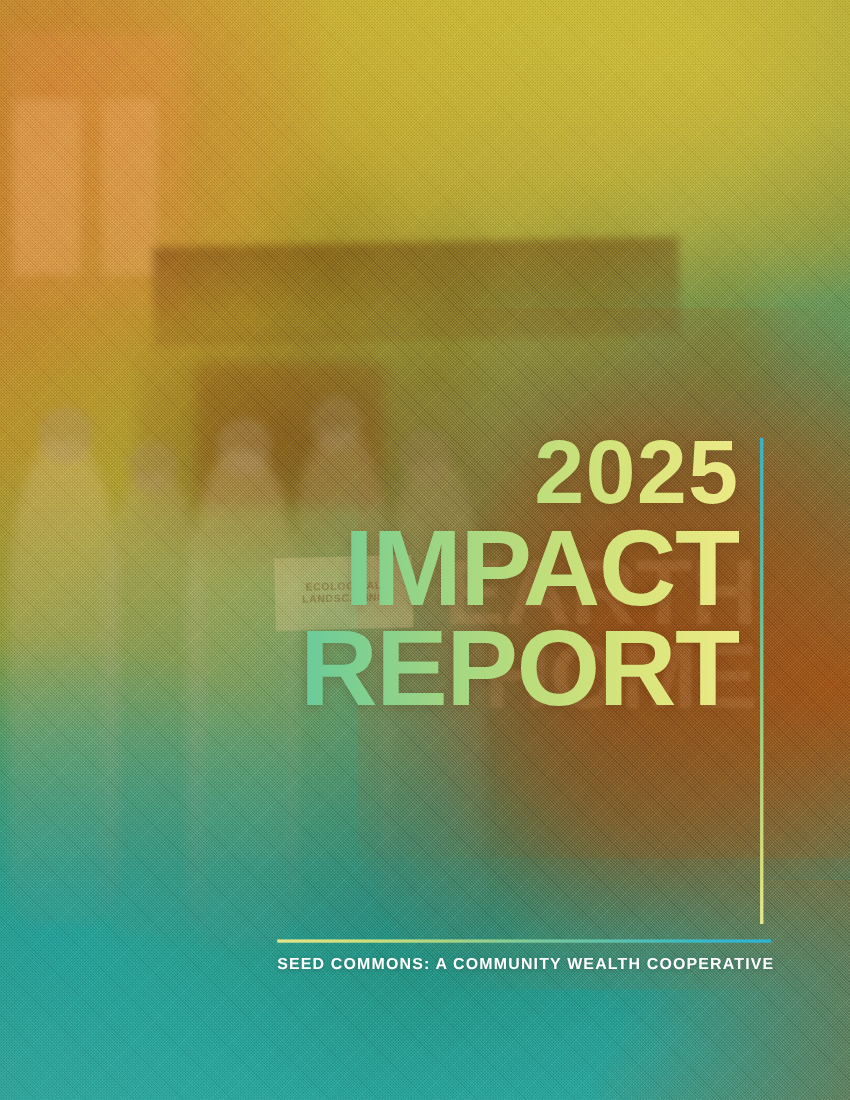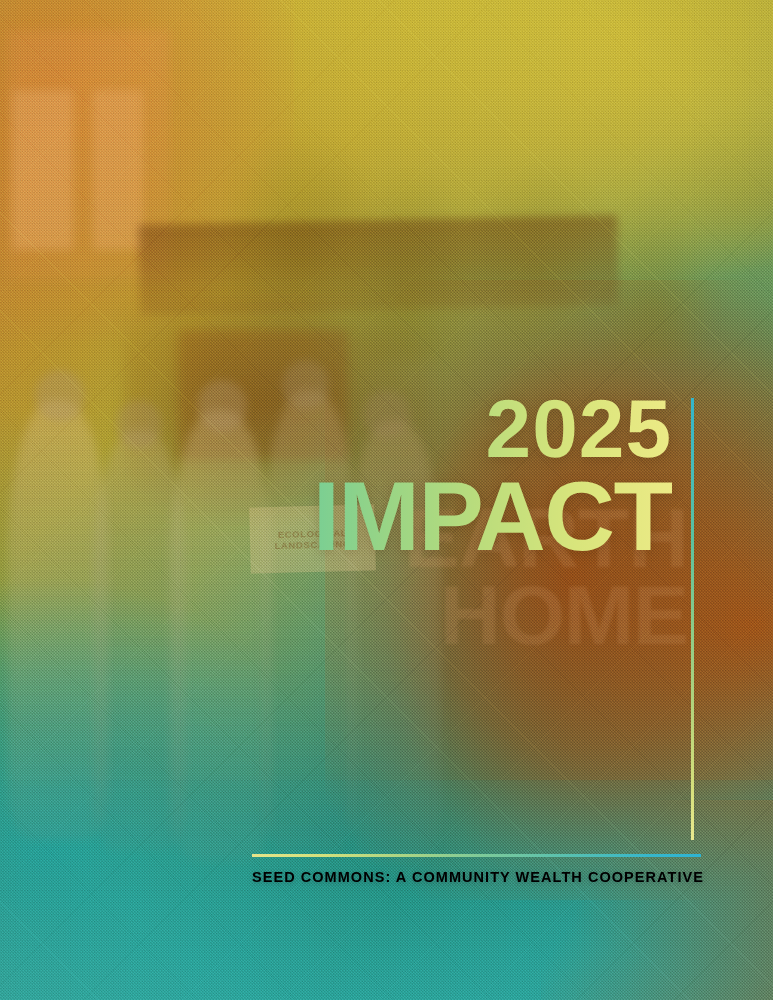--- a/index.html
+++ b/index.html
@@ -383,21 +383,21 @@
   }
 
   
   .tagline {
     position: absolute;
     left: 252px;
     width: 449px;
     top: 869px;
     z-index: 6;
     text-align: center;
-    color: #000000;
+    color: #ffffff;
     font-size: 14.5px;
     font-weight: 700;
     letter-spacing: 1.05px;
     white-space: nowrap;
     text-shadow: 0 1px 4px rgba(40,80,78,0.45);
   }
 </style>
 </head>
 <body>
 
@@ -445,20 +445,21 @@
     <div class="ground-right"></div>
   </div>
 
   <div class="halftone"></div>
   <div class="halftone-2"></div>
   <div class="vignette"></div>
 
   <div class="title-block">
     <span class="title-line tl-year fill-gradient">2025</span>
     <span class="title-line tl-big tl-gap fill-gradient">IMPACT</span>
+    <span class="title-line tl-big fill-gradient">REPORT</span>
   </div>
 
   <div class="vrule"></div>
   <div class="hrule"></div>
 
   <div class="tagline">SEED COMMONS: A COMMUNITY WEALTH COOPERATIVE</div>
 
 </div>
 
 </body></html>

